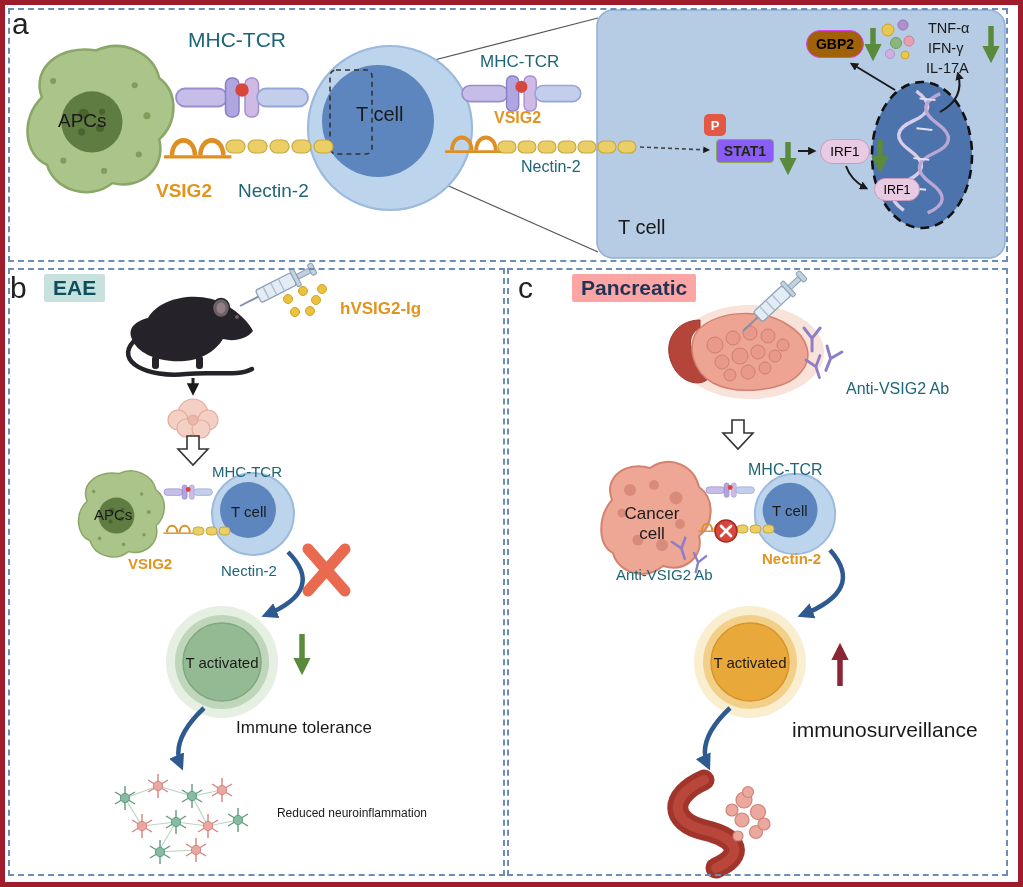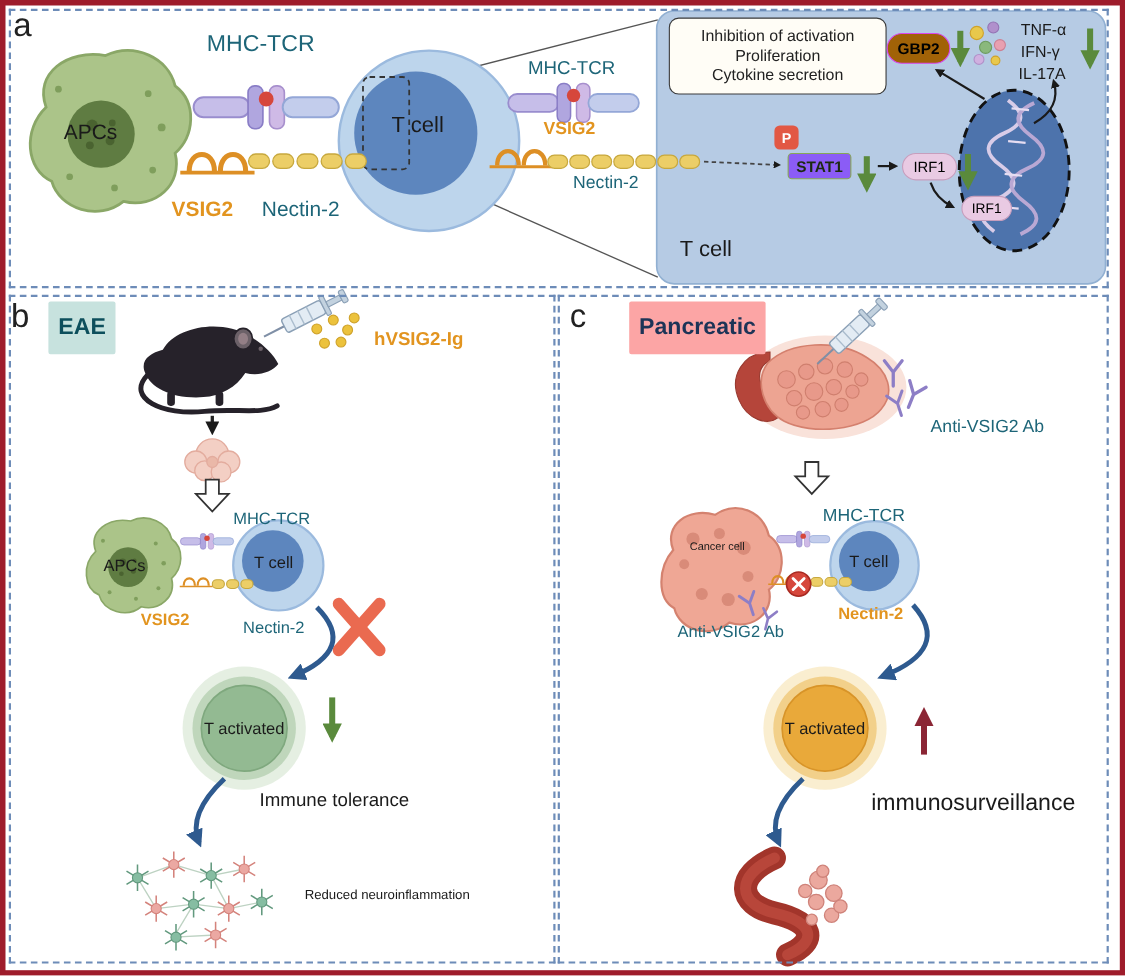--- a/index.html
+++ b/index.html
@@ -3,21 +3,21 @@
 <meta charset="utf-8">
 <style>
   html,body{margin:0;padding:0;background:#fff}
   #fig{position:relative;width:1023px;height:887px;background:#ffffff;font-family:"Liberation Sans",sans-serif;overflow:hidden}
   .frame{position:absolute;inset:0;border:5px solid #9e1c2b;z-index:50;pointer-events:none}
   .dash{position:absolute;border:2px dashed #6d8cb8;z-index:2;pointer-events:none}
   svg.art{position:absolute;left:0;top:0;z-index:1}
   .lbl{position:absolute;z-index:10;color:#1a1a1a;white-space:nowrap;line-height:1.18}
   .teal{color:#1d6578;font-weight:normal}
   .orange{color:#e2941f;font-weight:bold}
-  .badge{position:absolute;z-index:10;font-weight:bold;padding:12px 9px;border-radius:2px;font-size:21px}
+  .badge{position:absolute;z-index:10;font-weight:bold;padding:2px 9px;border-radius:2px;font-size:21px}
   .pill{position:absolute;z-index:10;display:flex;align-items:center;justify-content:center;font-weight:bold;box-sizing:border-box}
   .ctr{text-align:center;white-space:normal}
   .fxbox{position:absolute;z-index:10;background:#fffdf6;border:1.6px solid #3a3a3a;border-radius:9px;
          display:flex;flex-direction:column;align-items:center;justify-content:center;gap:2px;font-size:14.5px;color:#222}
 </style>
 </head>
 <body>
 
 <div id="fig">
 
@@ -333,25 +333,20 @@
   <div class="lbl teal" style="left:188px;top:28px;font-size:21px">MHC-TCR</div>
   <div class="lbl" style="left:58px;top:110px;font-size:19px">APCs</div>
   <div class="lbl" style="left:356px;top:103px;font-size:20px">T cell</div>
   <div class="lbl orange" style="left:156px;top:180px;font-size:19px">VSIG2</div>
   <div class="lbl teal" style="left:238px;top:180px;font-size:19px">Nectin-2</div>
 
   <div class="lbl teal" style="left:480px;top:52px;font-size:17px">MHC-TCR</div>
   <div class="lbl orange" style="left:494px;top:109px;font-size:16px">VSIG2</div>
   <div class="lbl teal" style="left:521px;top:158px;font-size:16px">Nectin-2</div>
 
-  <div class="fxbox" style="left:608px;top:16px;width:196px;height:68px">
-    <div>Inhibition of activation</div>
-    <div>Proliferation</div>
-    <div>Cytokine secretion</div>
-  </div>
   <div class="pill" style="left:806px;top:30px;width:58px;height:28px;border-radius:14px;background:#a16207;border:1px solid #d946ef;font-size:14px">GBP2</div>
   <div class="lbl" style="left:928px;top:20px;font-size:14.5px">TNF-α</div>
   <div class="lbl" style="left:928px;top:40px;font-size:14.5px">IFN-γ</div>
   <div class="lbl" style="left:926px;top:60px;font-size:14.5px">IL-17A</div>
   <div class="pill" style="left:704px;top:114px;width:22px;height:22px;border-radius:5px;background:#e25844;color:#fff;font-size:13px">P</div>
   <div class="pill" style="left:716px;top:139px;width:58px;height:24px;border-radius:4px;background:#8b5cf6;border:1px solid #87a756;color:#1c2a10;font-size:14px">STAT1</div>
   <div class="pill" style="left:820px;top:139px;width:50px;height:25px;border-radius:13px;background:#e9cae3;border:1px solid #c79ebd;font-size:13.5px;font-weight:normal">IRF1</div>
   <div class="pill" style="left:874px;top:178px;width:46px;height:23px;border-radius:12px;background:#e9cae3;border:1px solid #c79ebd;font-size:12.5px;font-weight:normal">IRF1</div>
   <div class="lbl" style="left:618px;top:216px;font-size:20px">T cell</div>
 
@@ -364,21 +359,21 @@
   <div class="lbl orange" style="left:128px;top:555px;font-size:15px">VSIG2</div>
   <div class="lbl teal" style="left:221px;top:562px;font-size:15px">Nectin-2</div>
   <div class="lbl ctr" style="left:180px;top:654px;width:84px;font-size:15px">T activated</div>
   <div class="lbl" style="left:236px;top:718px;font-size:17px">Immune tolerance</div>
   <div class="lbl ctr" style="left:262px;top:806px;width:180px;font-size:12px">Reduced neuroinflammation</div>
 
   <div class="lbl" style="left:518px;top:270px;font-size:30px;color:#222">c</div>
   <div class="badge" style="left:572px;top:274px;background:#fca5a5;color:#1d3457">Pancreatic</div>
   <div class="lbl teal" style="left:846px;top:380px;font-size:16px">Anti-VSIG2 Ab</div>
   <div class="lbl teal" style="left:748px;top:461px;font-size:16px">MHC-TCR</div>
-  <div class="lbl ctr" style="left:610px;top:492px;width:84px;font-size:10px">Cancer cell</div>
+  <div class="lbl ctr" style="left:610px;top:504px;width:84px;font-size:17px">Cancer cell</div>
   <div class="lbl" style="left:772px;top:502px;font-size:15px">T cell</div>
   <div class="lbl teal" style="left:616px;top:566px;font-size:15px">Anti-VSIG2 Ab</div>
   <div class="lbl orange" style="left:762px;top:550px;font-size:15px">Nectin-2</div>
   <div class="lbl ctr" style="left:708px;top:654px;width:84px;font-size:15px">T activated</div>
   <div class="lbl" style="left:792px;top:718px;font-size:21px">immunosurveillance</div>
 
   <div class="frame"></div>
 </div>
 
 </body></html>

